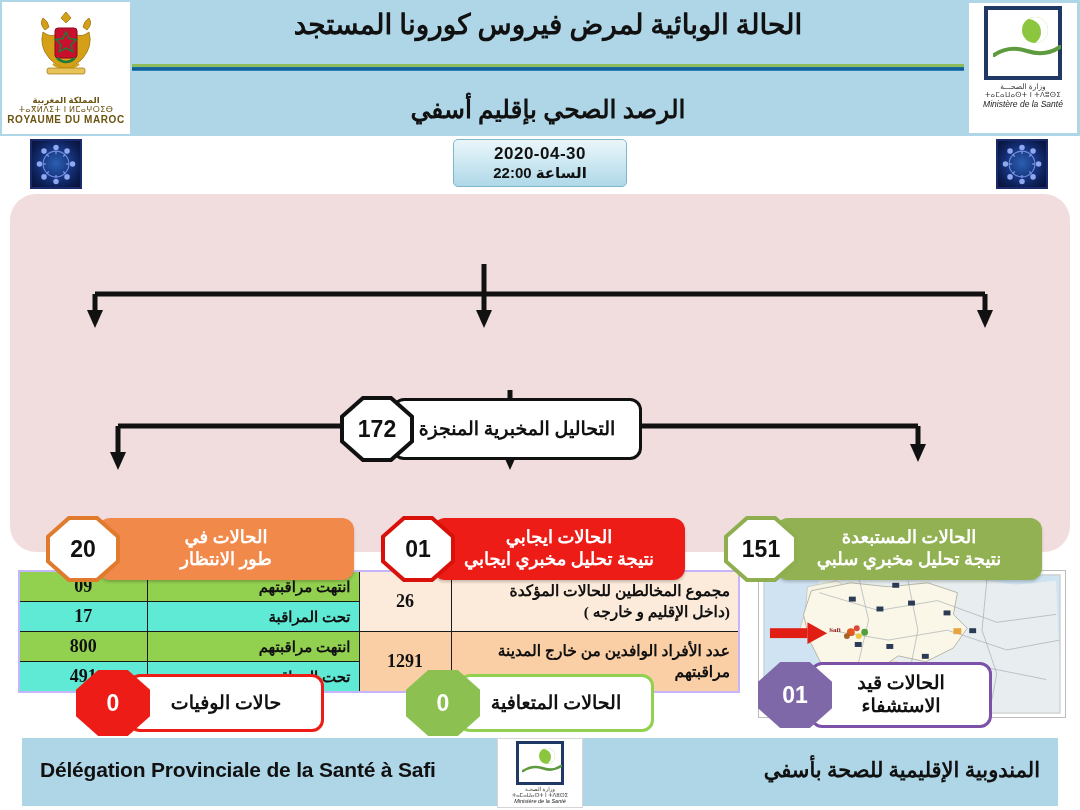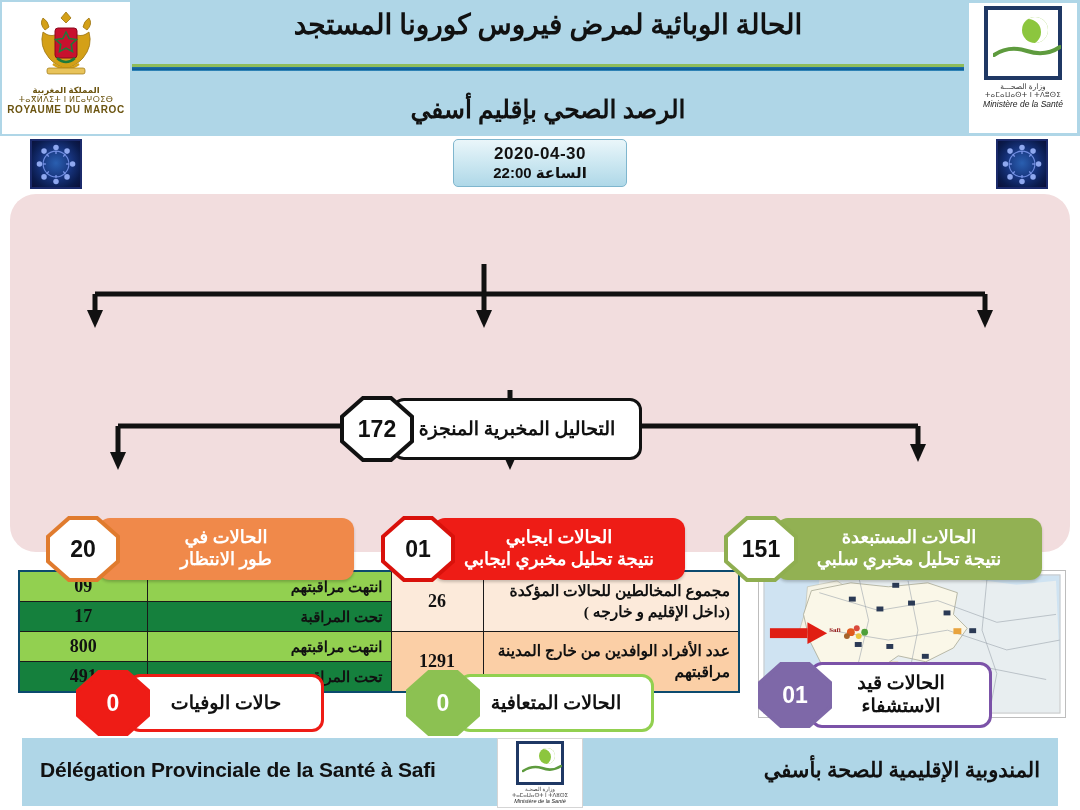--- a/index.html
+++ b/index.html
@@ -17,21 +17,21 @@
     position: absolute; left: 0; top: 0; width: 1080px; height: 136px;
     background: #AFD6E7;
   }
   .logo-left {
     position: absolute; left: 2px; top: 2px; width: 128px; height: 132px;
     background: #ffffff; border: 1px solid #ffffff;
     display: flex; flex-direction: column; align-items: center; justify-content: flex-start;
     padding-top: 5px;
   }
   .crest { width: 70px; height: 76px; }
-  .logo-left .ml1 { font-size: 8.5px; color: #6b5410; font-weight: bold; margin-top: 1px; letter-spacing:.3px;}
+  .logo-left .ml1 { font-size: 8.5px; color: #6b5410; font-weight: bold; margin-top: 11px; letter-spacing:.3px;}
   .logo-left .ml2 { font-size: 8px; color: #6b5410; font-weight: normal; letter-spacing: .4px; }
   .logo-left .ml3 { font-size: 10px; color: #6b5410; font-weight: bold; letter-spacing: .6px; }
 
   .logo-right {
     position: absolute; right: 3px; top: 3px; width: 108px; height: 130px;
     background: #ffffff; display: flex; flex-direction: column;
     align-items: center; justify-content: flex-start; padding-top: 3px;
   }
   .moh-frame { width: 78px; height: 74px; border: 4px solid #1F3864; position: relative; background:#fff; }
   .moh-crescent { position: absolute; left: 34px; top: 7px; width: 26px; height: 26px; border-radius: 50%;
@@ -145,30 +145,30 @@
   #node-hospital .badge-wrap .oct-inner { background: #7E68A8; }
   #node-hospital .oct-outer { background:#7E68A8; }
 
   .connectors { position: absolute; left: 0; top: 0; width: 1060px; height: 358px; pointer-events: none; }
 
   
   .lower { position: absolute; left: 0; top: 556px; width: 1080px; height: 176px; background: #fff; }
   table.stats {
     position: absolute; left: 18px; top: 14px;
     width: 722px; border-collapse: collapse;
-    border: 2px solid #0c4a6e;
+    border: 2px solid #c4b5fd;
     font-family: "Liberation Serif", "DejaVu Serif", serif;
   }
   table.stats td { border: 1.5px solid #1a1a1a; padding: 4px 8px; font-weight: bold; }
   td.num { width: 128px; text-align: center; font-size: 18px; color:#111; }
-  td.lbl { width: 244px; text-align: right; direction: rtl; font-size: 15px; color:#111; }
+  td.lbl { width: 212px; text-align: right; direction: rtl; font-size: 15px; color:#111; }
   td.total { width: 92px; text-align: center; font-size: 18px; color:#111; }
   td.desc { text-align: right; direction: rtl; font-size: 15.5px; color:#111; line-height: 1.35; }
   .bg-green { background: #92D050; }
-  .bg-rose  { background: #15803d; }
+  .bg-rose  { background: #5eead4; }
   .bg-peach1 { background: #FCEADA; }
   .bg-peach2 { background: #FBCFA6; }
 
   .mapbox { position: absolute; left: 758px; top: 14px; width: 308px; height: 148px;
             border: 1px solid #bdbdbd; background: #D7E9F4; overflow: hidden; }
   .mapbox svg { width: 100%; height: 100%; display: block; }
 
   
   .footer { position: absolute; left: 0; top: 736px; width: 1080px; height: 74px; background: #ffffff; }
   .footer-band { position: absolute; left: 22px; top: 2px; width: 1036px; height: 68px; background: #AFD6E7; }

